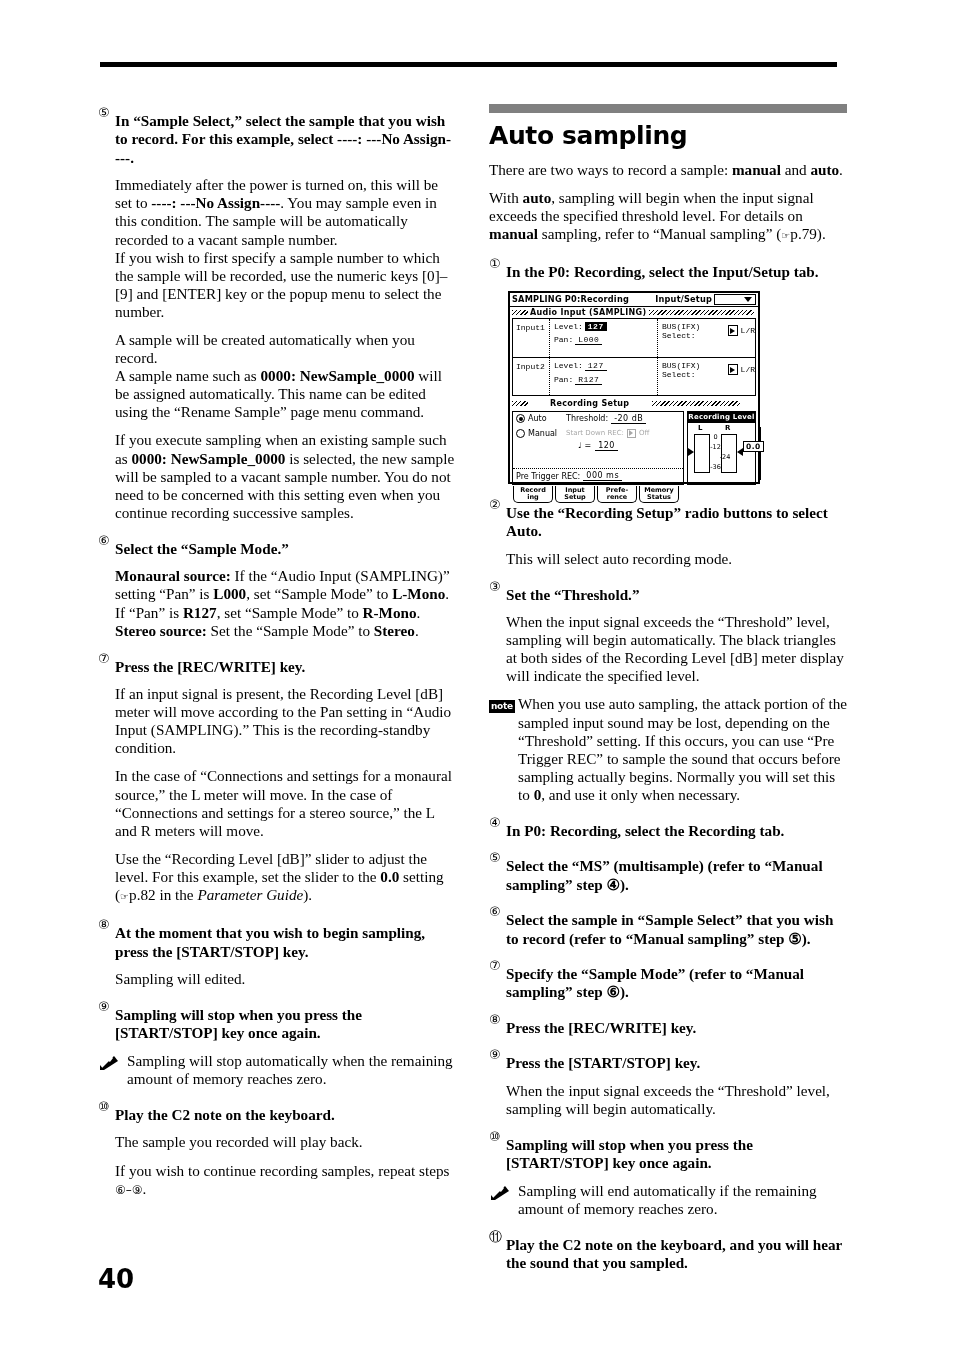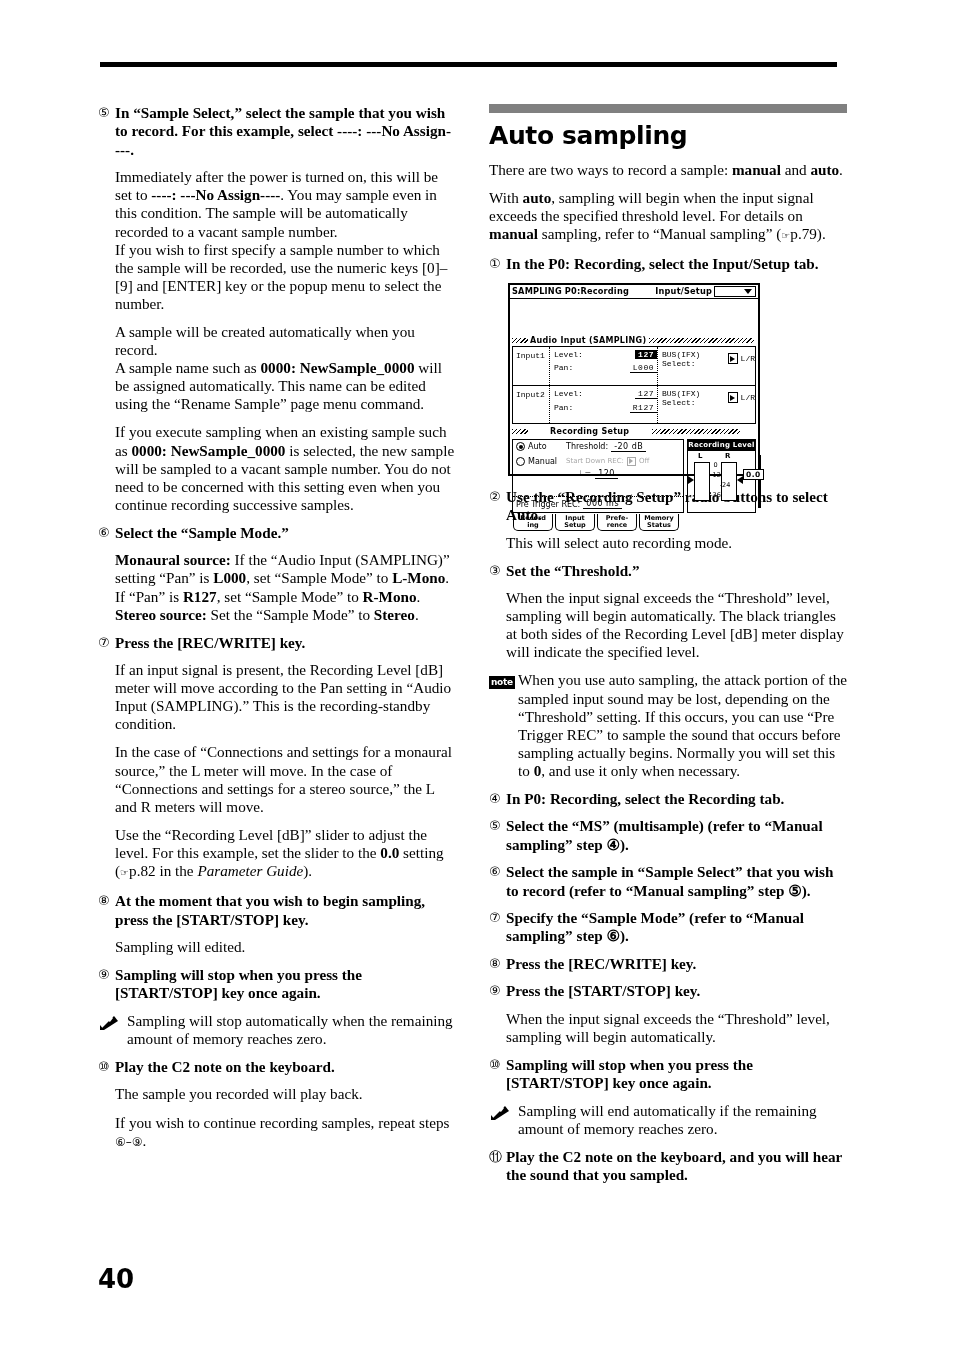--- a/index.html
+++ b/index.html
@@ -31,21 +31,21 @@
     margin:0 0 10px 0;
     font-family:"Liberation Serif", serif;
   }
   .step {
     display:flex; margin:0 0 9px 0;
   }
   .step .num {
     width:17px; flex:0 0 17px; font-size:13px; line-height:18.4px;
     font-family:"DejaVu Sans", sans-serif;
   }
-  .step .body { flex:1 1 auto; }
+  .step .body { flex:1 1 auto;margin-top:8px; }
   .step .body .hd {
     font-weight:bold; font-size:15.2px; line-height:18.4px;
   }
   .indent { margin-left:17px; }
   .b { font-weight:bold; }
   .i { font-style:italic; }
 
   
   .noteline { display:flex; margin:0 0 10px 0; }
   .noteline .gl { width:29px; flex:0 0 29px; padding-top:2px; }
@@ -95,36 +95,36 @@
   }
   .tri-down {
     width:0;height:0;border-left:4px solid transparent;border-right:4px solid transparent;
     border-top:5px solid #000;
   }
   .tri-right {
     width:0;height:0;border-top:3.5px solid transparent;border-bottom:3.5px solid transparent;
     border-left:5px solid #000;
   }
 
-  .grp-head { display:flex; align-items:center; height:11px; padding:0 2px;margin-top:36px; }
+  .grp-head { display:flex; align-items:center; height:11px; padding:0 2px; }
   .grp-head .hatch {
     width:16px; height:5px; flex:0 0 16px;
     background:repeating-linear-gradient(135deg,#000 0 1px,#fff 1px 3px);
     margin-right:2px;
   }
   .grp-head .hatch.long { flex:1 1 auto; width:auto; margin:0 2px 0 3px; }
   .grp-head .lbl { font-weight:bold; font-size:8px; letter-spacing:0.3px; }
 
   .audio-box { border:1px solid #000; margin:0 2px; height:78px; }
   .inrow { display:flex; height:38px;font-family:Liberation Mono, monospace; }
   .inrow.bt { border-top:1px solid #000; }
   .in-name { width:36px; flex:0 0 36px; padding:4px 0 0 3px; font-size:8px; }
   .in-mid { flex:0 0 108px; border-left:1px dotted #000; padding:3px 0 0 4px; }
   .in-right { flex:1 1 auto; border-left:1px dotted #000; padding:3px 0 0 4px; }
-  .fld { display:flex; align-items:center; margin-bottom:4px; font-size:8px;justify-content:space-between; }
+  .fld { display:flex; align-items:center; margin-bottom:4px; font-size:8px; }
   .fld .k { margin-right:2px; }
   .val-inv { background:#000; color:#fff; padding:0 3px; font-weight:bold; letter-spacing:0.5px;}
   .val-u { border-bottom:1px solid #000; padding:0 3px 0 3px; letter-spacing:0.5px; }
   .btn-arrow {
     display:inline-flex; align-items:center; justify-content:center;
     width:11px; height:11px; border:1px solid #000; margin:0 3px 0 1px;
   }
 
   .rec-area { display:flex; margin:2px 2px 0 2px; height:74px; }
   .rec-setup { flex:0 0 172px; border:1px solid #000; position:relative; }

